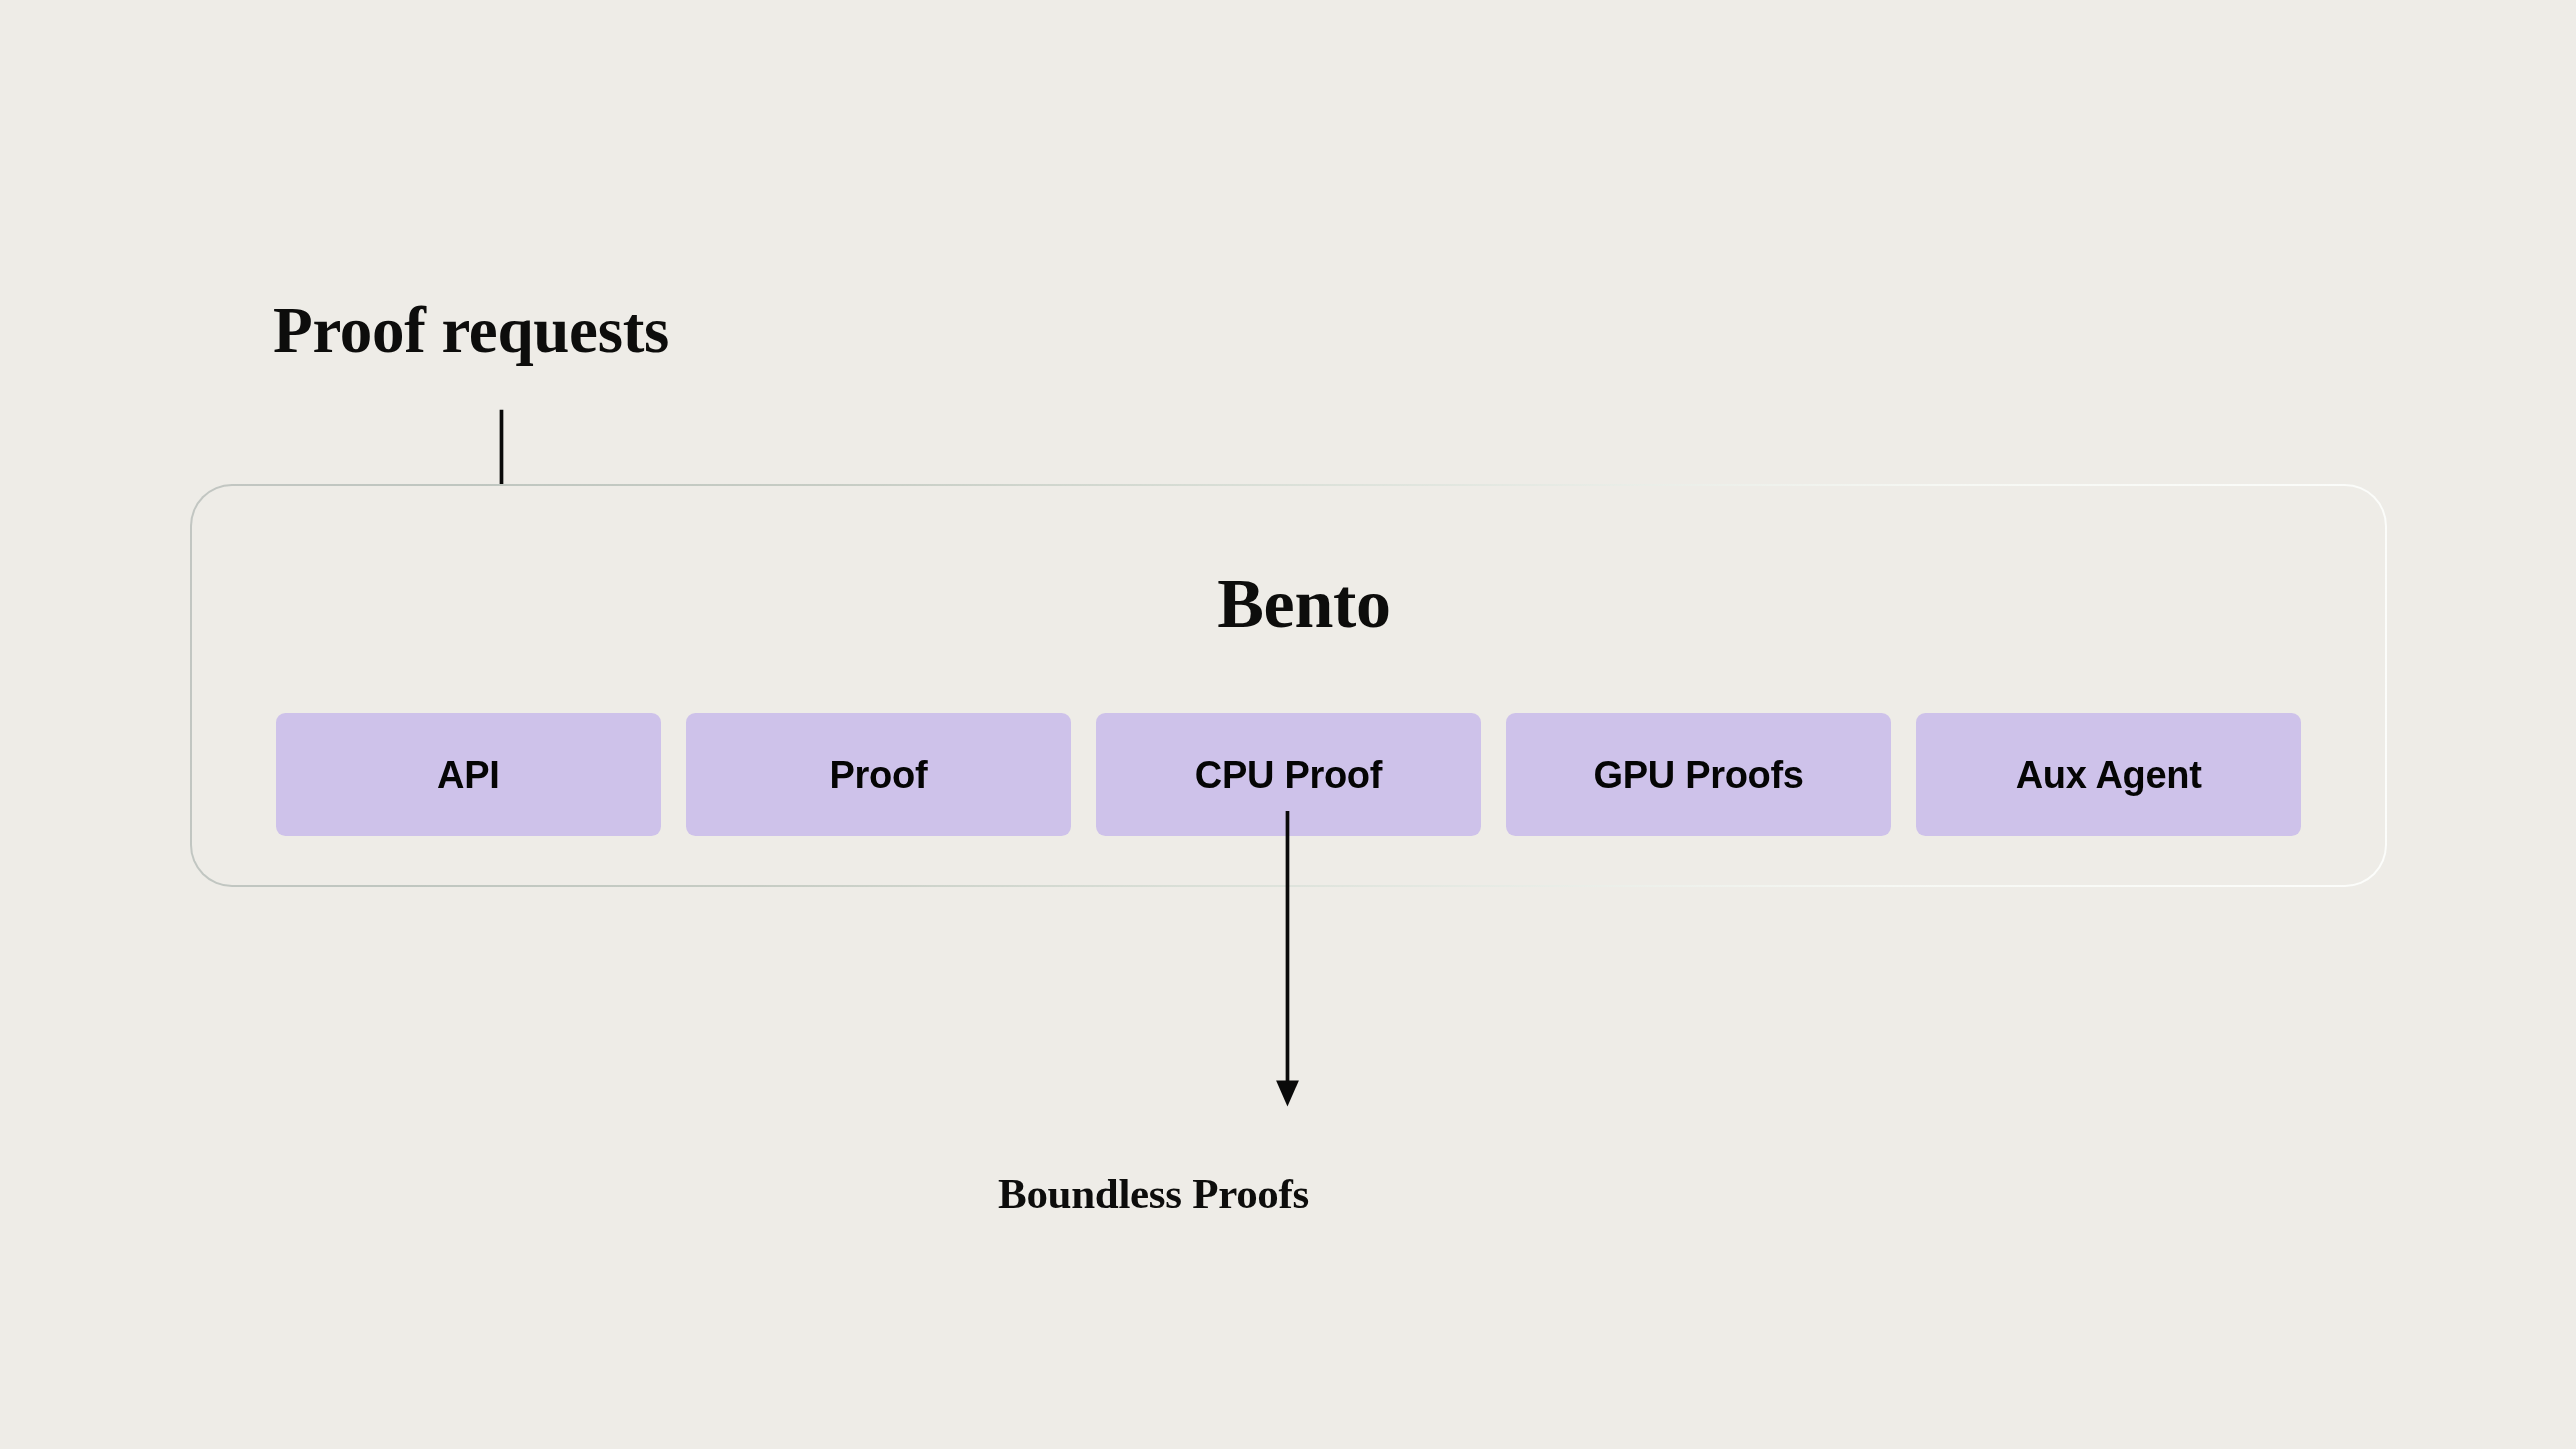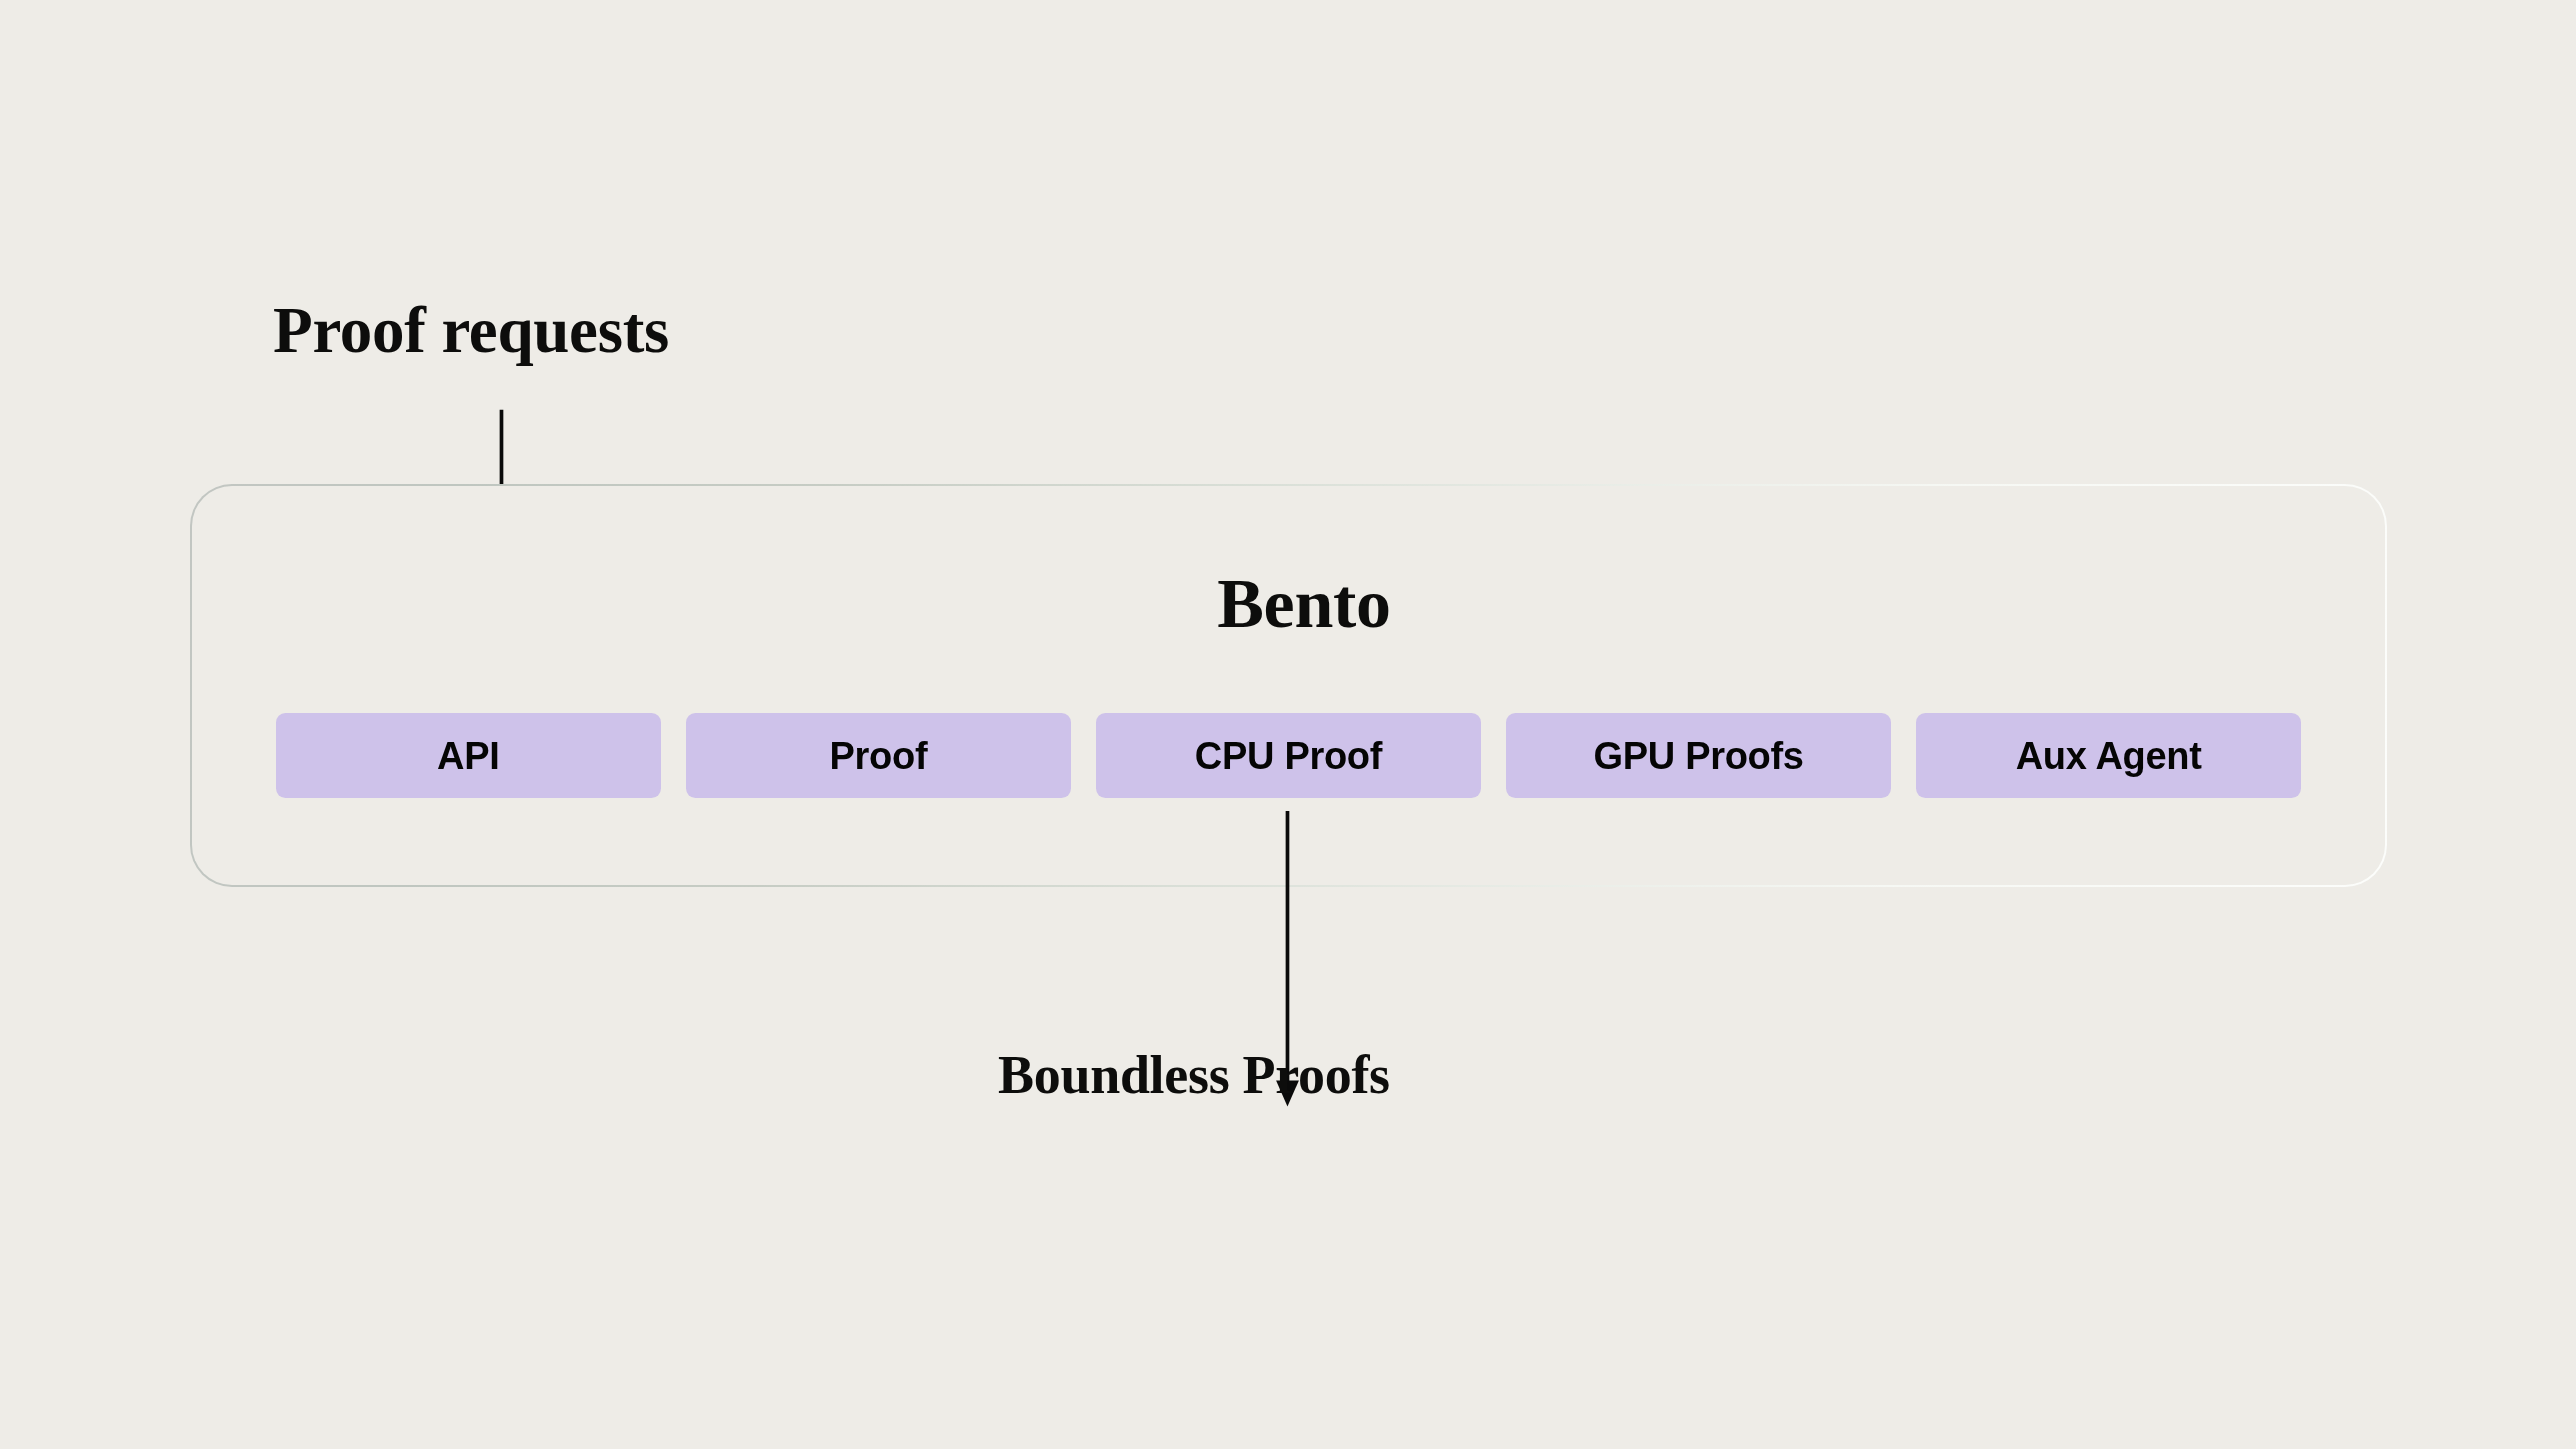--- a/index.html
+++ b/index.html
@@ -33,22 +33,22 @@
   }
 
   #label-proof-requests {
     left: 273px;
     top: 298px;
     font-size: 65px;
   }
 
   #label-boundless-proofs {
     left: 998px;
-    top: 1048px;
-    font-size: 54px;
+    top: 1172px;
+    font-size: 43px;
   }
 
   #bento-title {
     position: absolute;
     left: 0;
     right: 0;
     top: 569px;
     text-align: center;
     font-family: "Liberation Serif", "DejaVu Serif", serif;
     font-weight: 700;
@@ -85,21 +85,21 @@
     background-clip: padding-box, border-box;
     border: 2px solid transparent;
   }
 
   
   #component-row {
     position: absolute;
     left: 276px;
     top: 713px;
     width: 2025px;
-    height: 85px;
+    height: 123px;
     display: flex;
     justify-content: space-between;
     align-items: stretch;
   }
 
   .component-box {
     flex: 1 1 0;
     margin-right: 25.5px;
     background: #cec2ea;
     border-radius: 9.4px;

